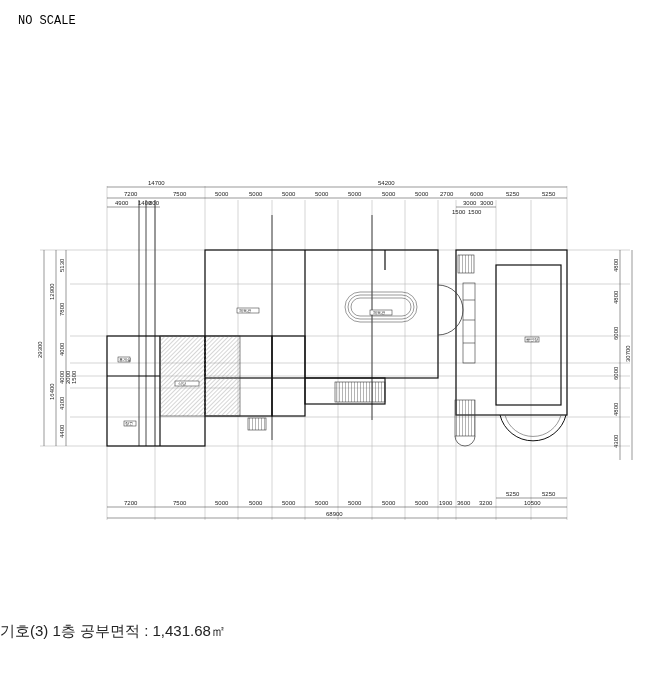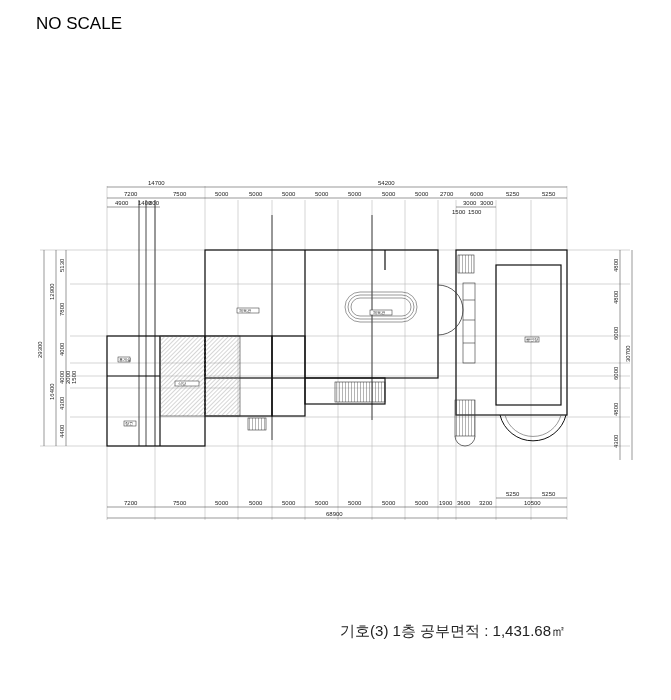--- a/index.html
+++ b/index.html
@@ -1,19 +1,19 @@
 <!DOCTYPE html>
 <html><head>
 <meta charset="utf-8">
 <style>
   html,body{margin:0;padding:0;background:#fff;}
   body{width:671px;height:700px;position:relative;overflow:hidden;font-family:"Liberation Sans",sans-serif;color:#000;}
-  #title{position:absolute;left:36px;top:14px;font-size:17px;letter-spacing:0px;}
+  #title{position:absolute;left:18px;top:14px;font-size:12px;letter-spacing:0px;font-family:Liberation Mono, monospace;}
   #drawing{position:absolute;left:0;top:0;width:671px;height:700px;}
-  #caption{position:absolute;left:0;width:566px;top:622px;text-align:right;font-size:15px;color:#222;}
+  #caption{position:absolute;left:0;width:566px;top:622px;text-align:left;font-size:15px;color:#222;}
   .dim{font-family:"Liberation Sans",sans-serif;font-size:6px;fill:#222;}
   .lbl{font-family:"Liberation Sans",sans-serif;font-size:4px;fill:#222;}
 </style>
 </head>
 <body>
 
 <div id="title">NO SCALE</div>
 
 <svg id="drawing" viewBox="0 0 671 700" xmlns="http://www.w3.org/2000/svg">
   <defs>

